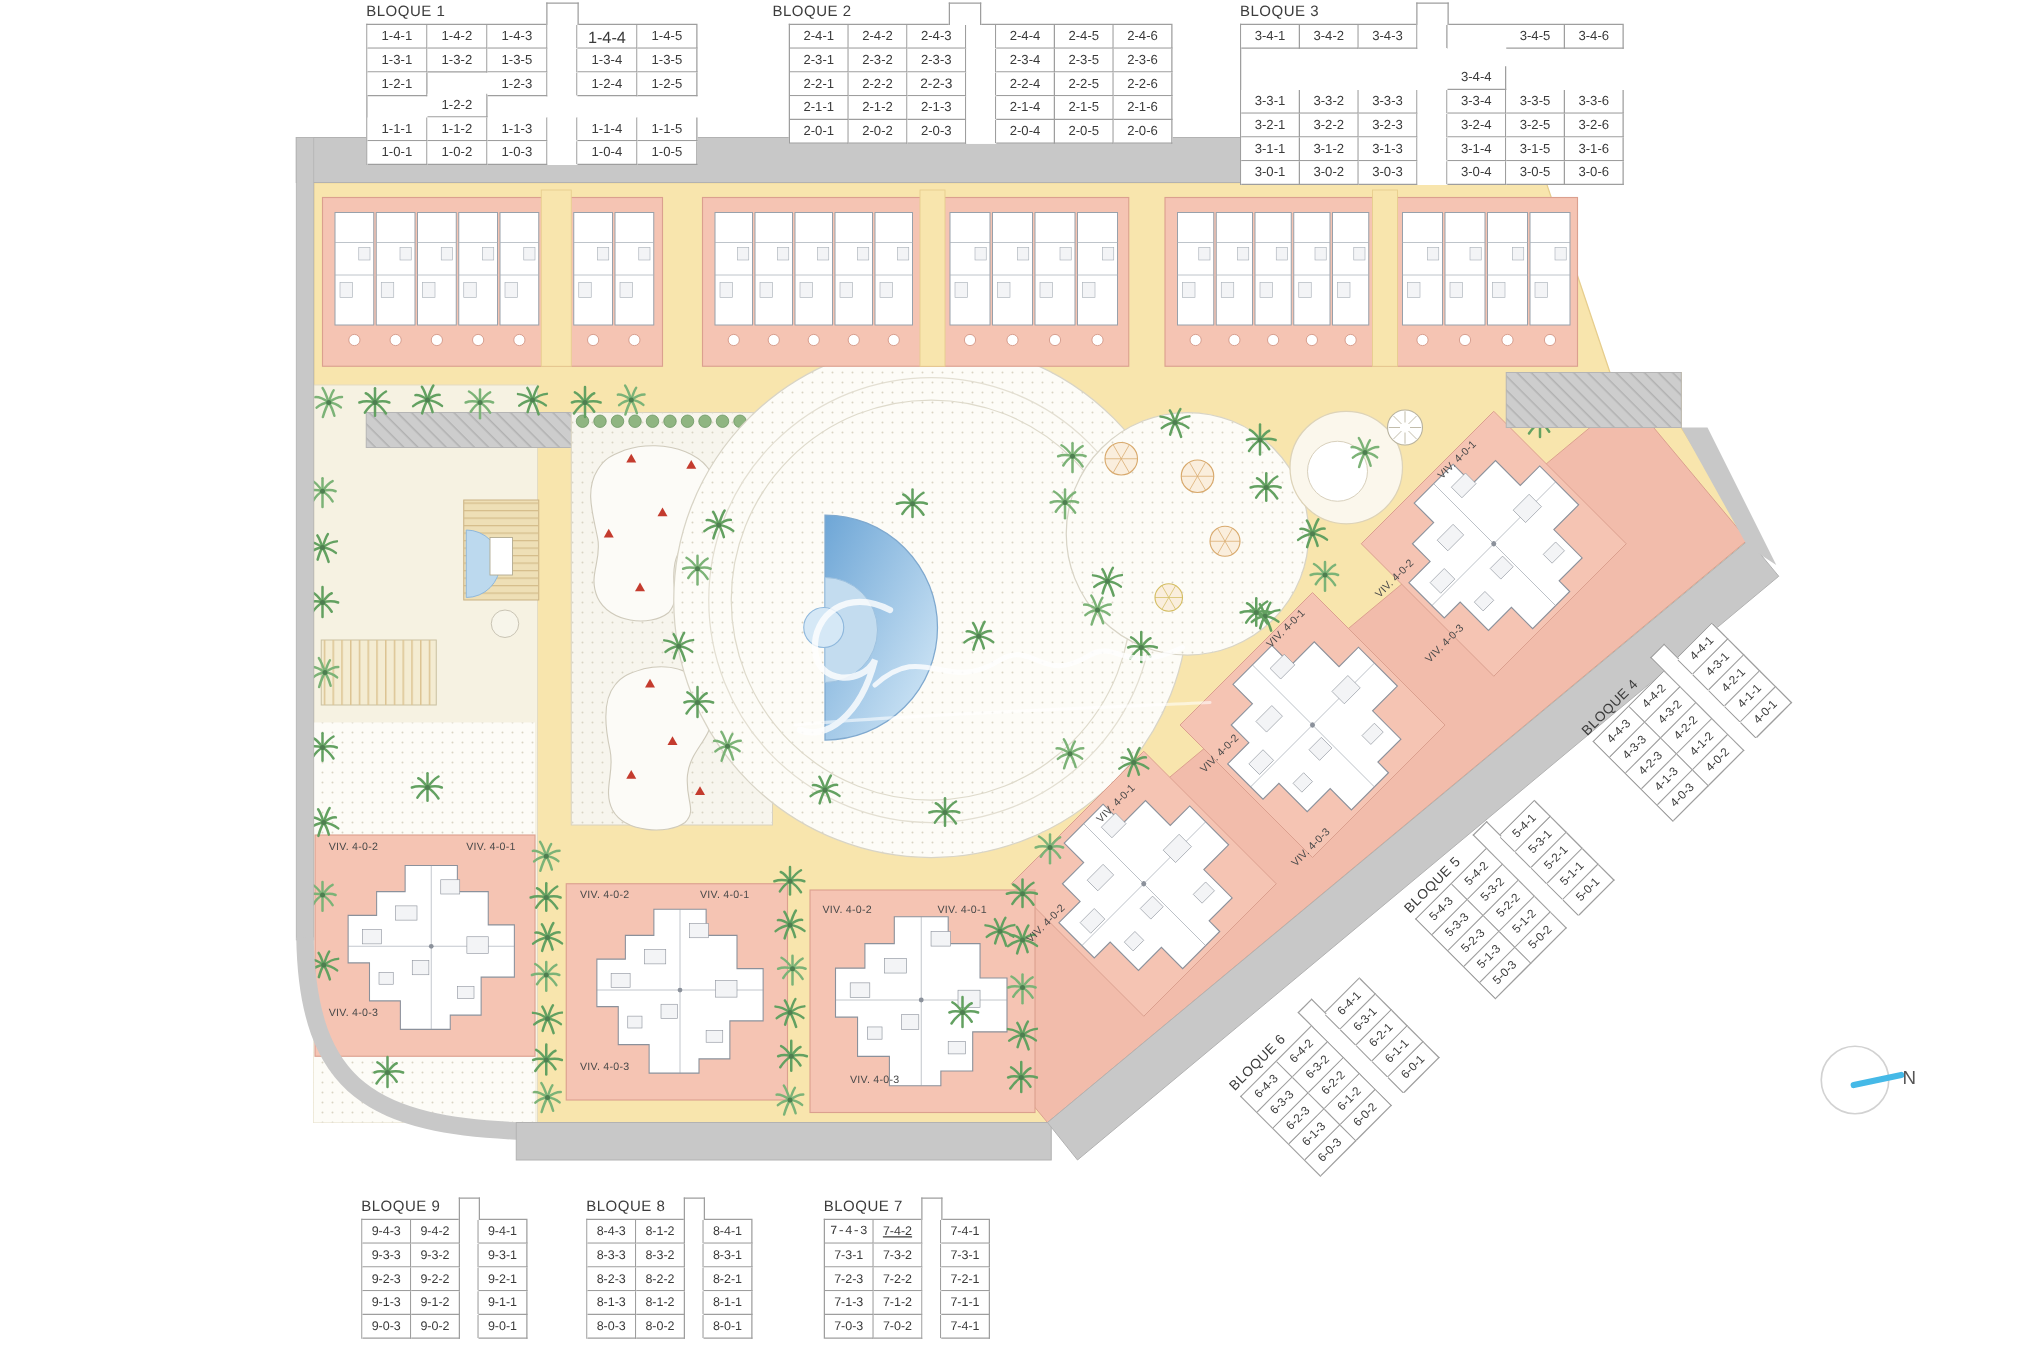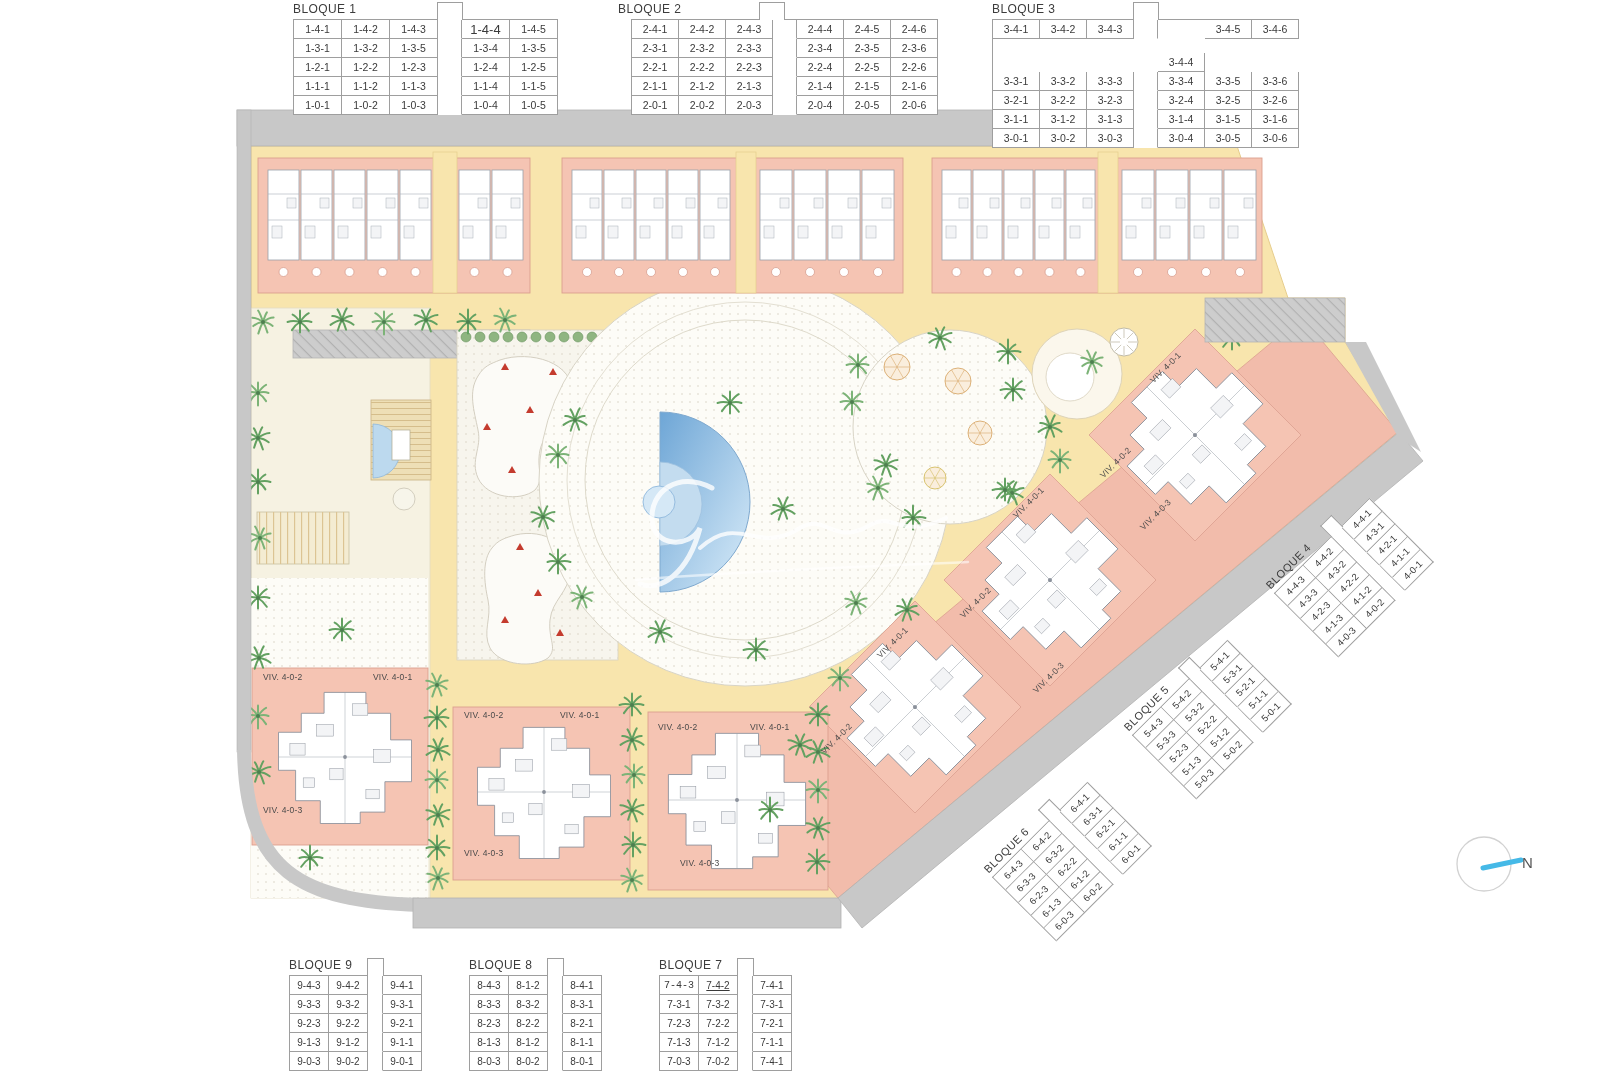--- a/index.html
+++ b/index.html
@@ -1198,21 +1198,21 @@
           <div class="cell gap" style="height: 18px;"></div>
           <div class="cell" style="height: 18px; font-size: 13px;">1-4-4</div>
           <div class="cell" style="height: 18px; font-size: 10.5px;">1-4-5</div>
           <div class="cell" style="height: 18px; font-size: 10.5px;">1-3-1</div>
           <div class="cell" style="height: 18px; font-size: 10.5px;">1-3-2</div>
           <div class="cell" style="height: 18px; font-size: 10.5px;">1-3-5</div>
           <div class="cell gap" style="height: 18px;"></div>
           <div class="cell" style="height: 18px; font-size: 10.5px;">1-3-4</div>
           <div class="cell" style="height: 18px; font-size: 10.5px;">1-3-5</div>
           <div class="cell" style="height: 18px; font-size: 10.5px;">1-2-1</div>
-          <div class="cell" style="height: 18px; font-size: 10.5px;">1-2-2</div>
+          <div class="cell" style="height: 18px; font-size: 10.5px; margin-top: 17px;">1-2-2</div>
           <div class="cell" style="height: 18px; font-size: 10.5px;">1-2-3</div>
           <div class="cell gap" style="height: 18px;"></div>
           <div class="cell" style="height: 18px; font-size: 10.5px;">1-2-4</div>
           <div class="cell" style="height: 18px; font-size: 10.5px;">1-2-5</div>
           <div class="cell" style="height: 18px; font-size: 10.5px;">1-1-1</div>
           <div class="cell" style="height: 18px; font-size: 10.5px;">1-1-2</div>
           <div class="cell" style="height: 18px; font-size: 10.5px;">1-1-3</div>
           <div class="cell gap" style="height: 18px;"></div>
           <div class="cell" style="height: 18px; font-size: 10.5px;">1-1-4</div>
           <div class="cell" style="height: 18px; font-size: 10.5px;">1-1-5</div>

